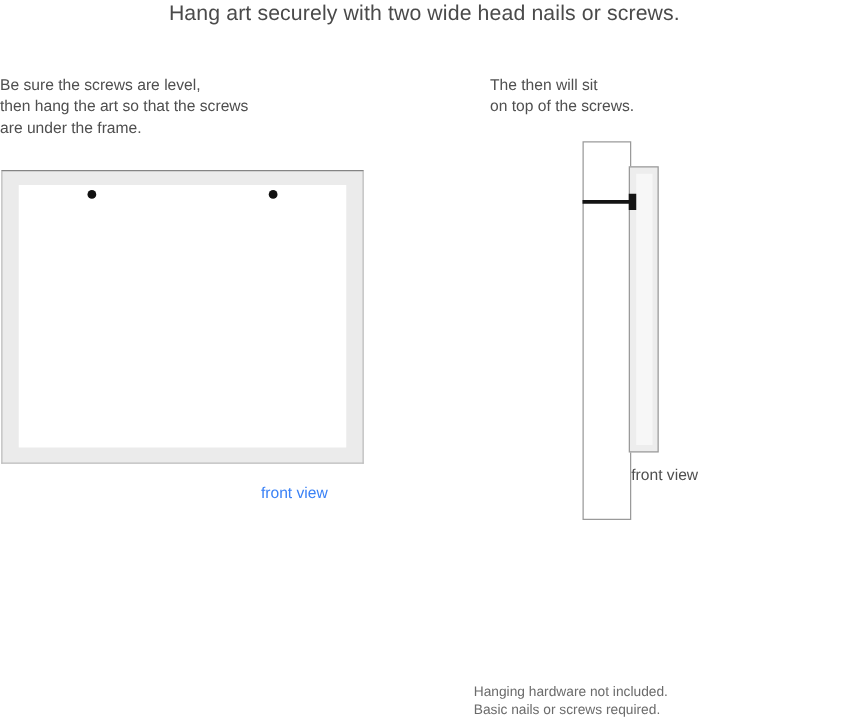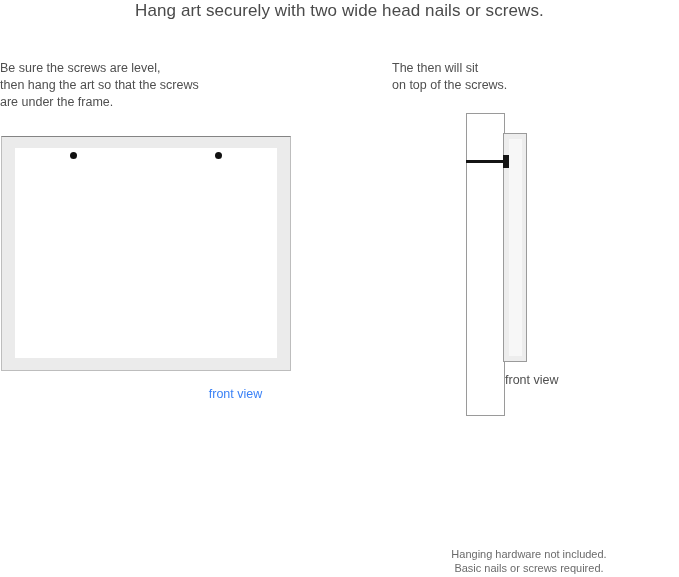--- a/index.html
+++ b/index.html
@@ -148,21 +148,21 @@
     line-height: 16px;
     color: #4f4f4f;
     text-align: left;
   }
 
   
   #footer-note {
     left: 379px;
     top: 548px;
     width: 300px;
-    text-align: center;
+    text-align: left;
     font-size: 11px;
     line-height: 13.5px;
     color: #6b6b6b;
     white-space: pre-line;
   }
 </style>
 </head>
 <body>
 
 <div class="abs" id="headline">Hang art securely with two wide head nails or screws.</div>

